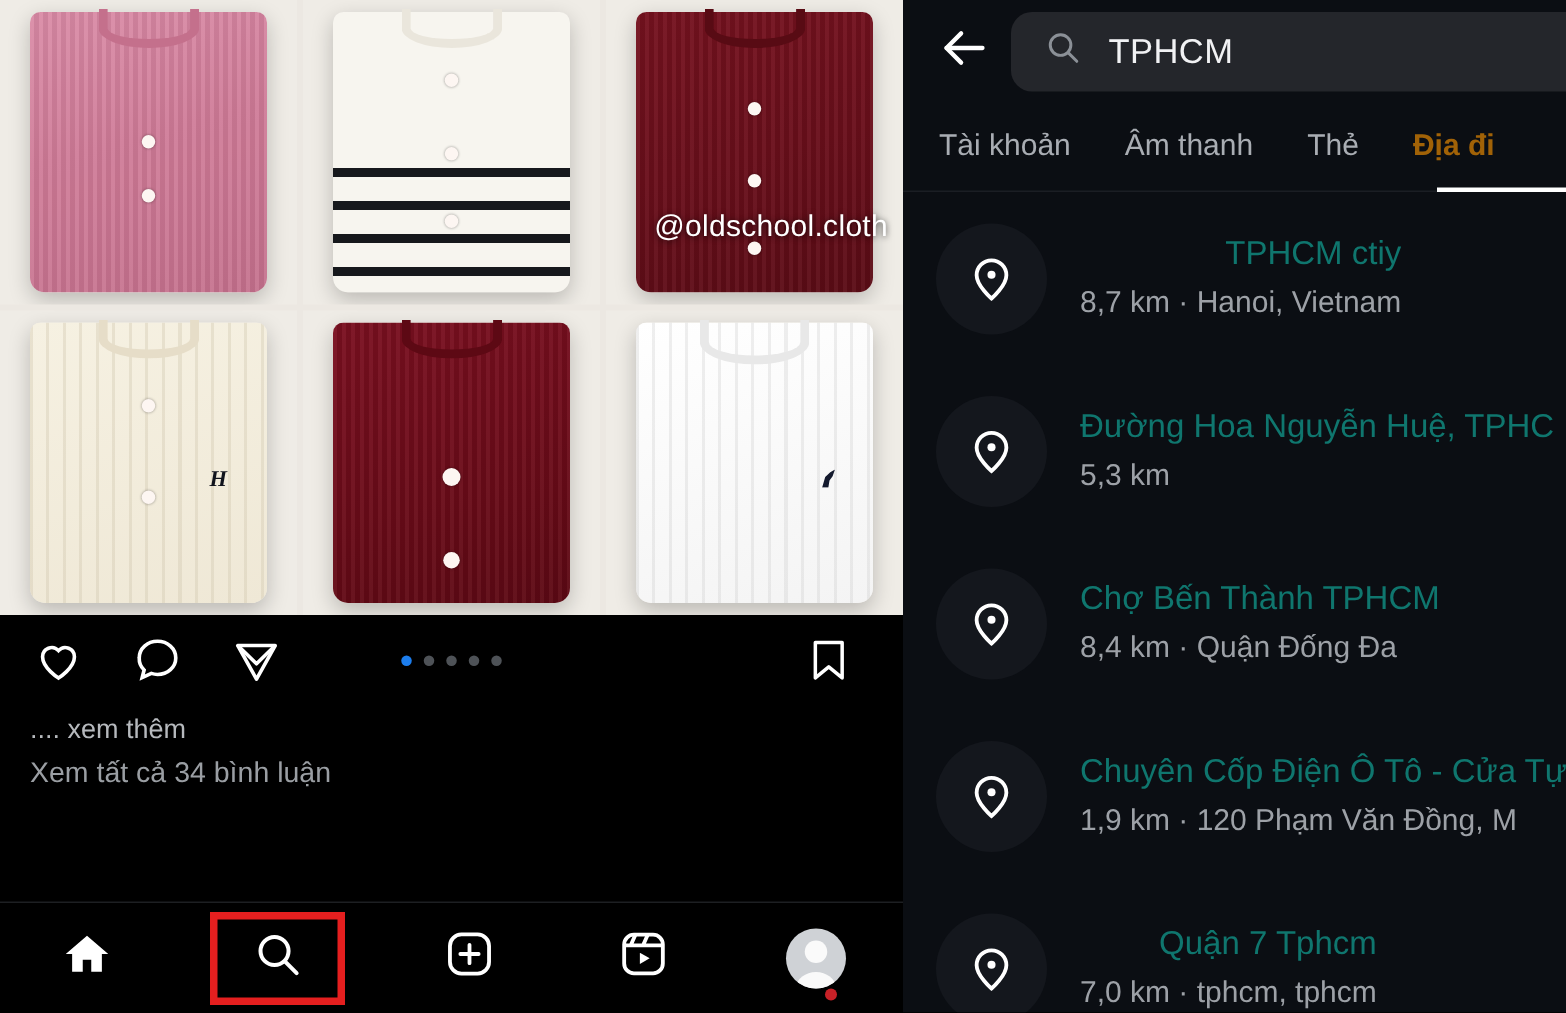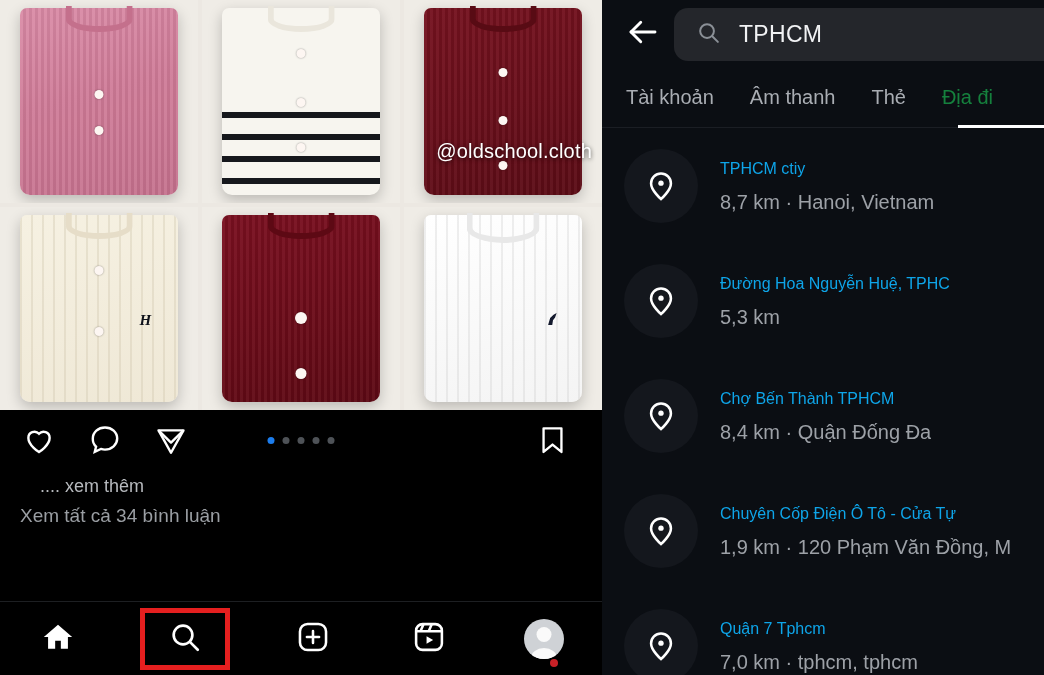--- a/index.html
+++ b/index.html
@@ -132,21 +132,21 @@
   .bookmark{ position:absolute; right:33px; top:50%; transform:translateY(-50%); }
 
   
   .caption-block{
     position:absolute; left:0; top:472px; width:602px;
     padding:0 20px; color:#fff;
   }
   .likes{ font-size:19px; font-weight:bold; line-height:28px; letter-spacing:.1px; }
   .caption{ font-size:19px; line-height:30px; color:#fff; }
   .caption .user{ font-weight:bold; }
-  .more{ font-size:18px; line-height:28px; color:#b6b9bd;margin-left:20px; }
+  .more{ font-size:18px; line-height:28px; color:#b6b9bd; }
   .comments{ font-size:19px; line-height:30px; color:#9a9ea3; margin-top:1px; }
 
   
   .bottom-nav{
     position:absolute; left:0; bottom:0; width:602px; height:74px;
     border-top:1px solid #1d1f22;
     display:flex; align-items:center; justify-content:space-around;
     background:#000;
   }
   .nav-item{ position:relative; display:flex; align-items:center; justify-content:center;
@@ -196,37 +196,37 @@
 
   .tabs{
     position:relative; height:60px; display:flex; align-items:center;
     gap:0; padding-left:0; border-bottom:1px solid #1b1e24;
   }
   .tab{
     font-size:20px; color:#a9adb3; padding:0 18px;
     height:60px; display:flex; align-items:center; white-space:nowrap;
   }
   .tab:first-child{ padding-left:24px;text-align:center; }
-  .tab.active{ color:#15803d; font-weight:normal; }
+  .tab.active{ color:#a16207; font-weight:bold; }
   .tab-underline{
     position:absolute; bottom:-1px; height:3px; background:#ffffff;
   }
 
   .results{ position:relative; }
   .result-row{
     display:flex; align-items:center; height:115px; padding-left:22px; gap:22px;
   }
   .pin-circle{
     width:74px; height:74px; border-radius:50%;
     background:#14171d;
     display:flex; align-items:center; justify-content:center;
     flex:0 0 74px;
   }
   .result-text{ overflow:hidden; white-space:nowrap; }
-  .result-title{ color:#0ea5e9; font-size:16px; line-height:30px; }
+  .result-title{ color:#0f766e; font-size:22px; line-height:30px;text-align:right; }
   .result-sub{ color:#9da1a7; font-size:20px; line-height:30px; margin-top:3px; }
 </style>
 </head>
 <body>
 
 <div class="screen">
 
   <div class="left-panel">
 
     <div class="photo">

